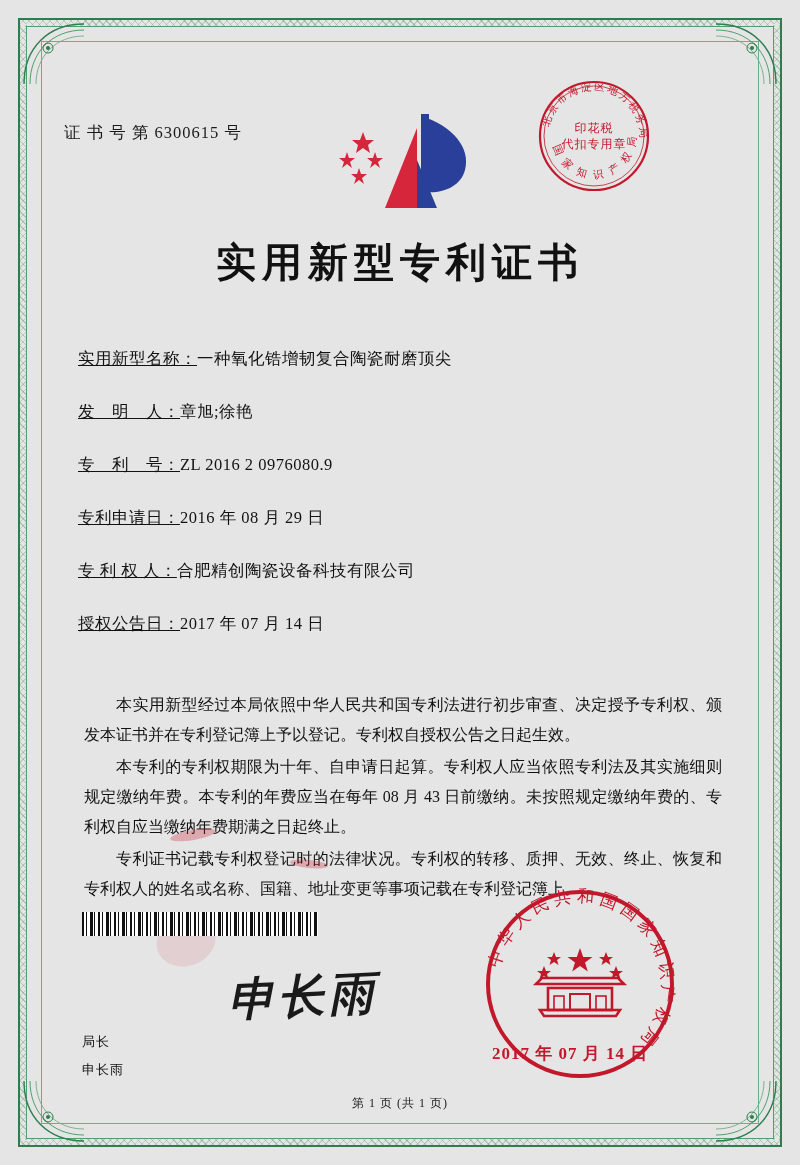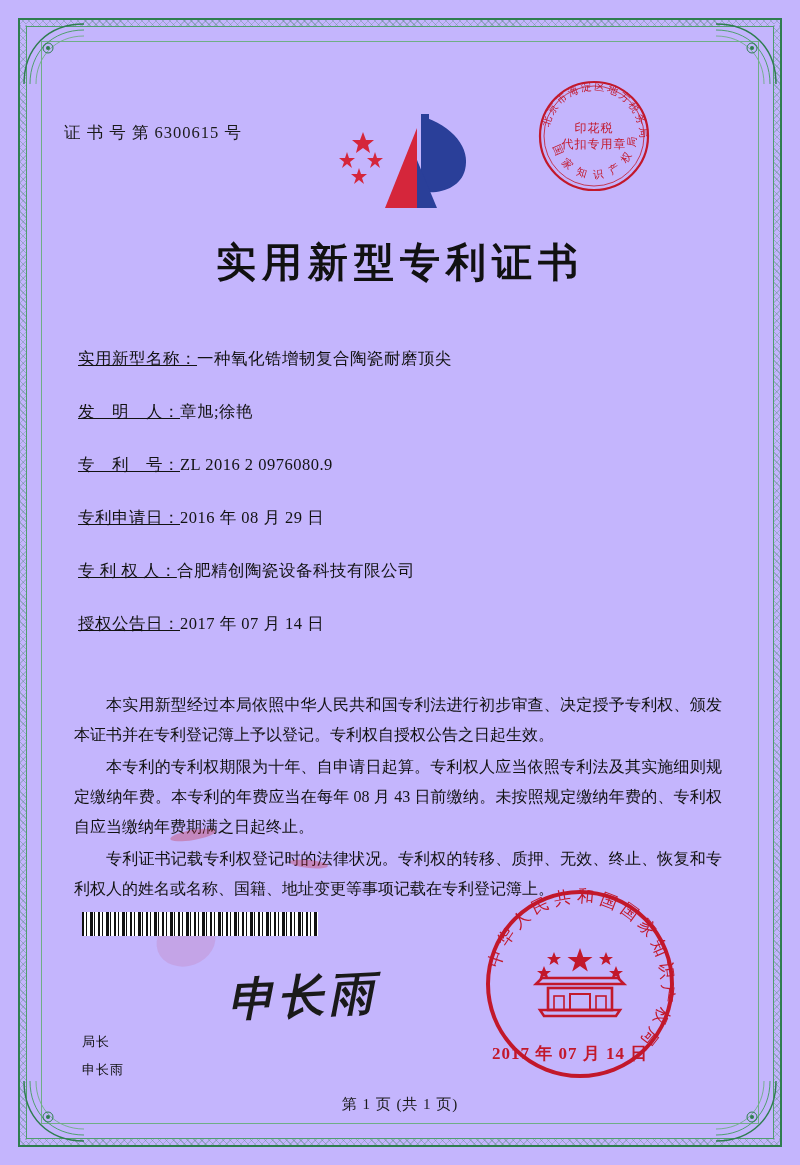--- a/index.html
+++ b/index.html
@@ -7,21 +7,21 @@
     padding: 0;
     background: #ffffff;
   }
   body {
     font-family: "Liberation Serif", "DejaVu Serif", serif;
   }
   #page {
     position: relative;
     width: 800px;
     height: 1165px;
-    background: #c4b5fd;
+    background: #e5e5e5;
     overflow: hidden;
   }
 
   
   .border-outer {
     position: absolute;
     left: 18px; top: 18px;
     width: 764px; height: 1129px;
     border: 2px solid #2e7d4f;
     box-sizing: border-box;
@@ -126,21 +126,21 @@
   .paragraphs {
     position: absolute;
     left: 14px; top: 630px;
     width: 648px;
     font-size: 16px;
     line-height: 30px;
     color: #121212;
     text-align: justify;
   }
   .paragraphs p {
-    margin: 0 0 2px 0;
+    margin: 0 0 2px 10px;
     text-indent: 32px;
   }
 
   
   .barcode {
     position: absolute;
     left: 22px; top: 852px;
     width: 236px; height: 24px;
     background:
       repeating-linear-gradient(90deg,
@@ -190,21 +190,21 @@
     color: #c2182b;
     letter-spacing: 1px;
     font-weight: bold;
   }
 
   .footer {
     position: absolute;
     left: 0; top: 1035px;
     width: 680px;
     text-align: center;
-    font-size: 15px;
+    font-size: 12px;
     color: #1a1a1a;
     letter-spacing: 1px;
   }
 
   
   .smudge {
     position: absolute;
     background: rgba(196,30,45,0.30);
     border-radius: 50%;
     pointer-events: none;

